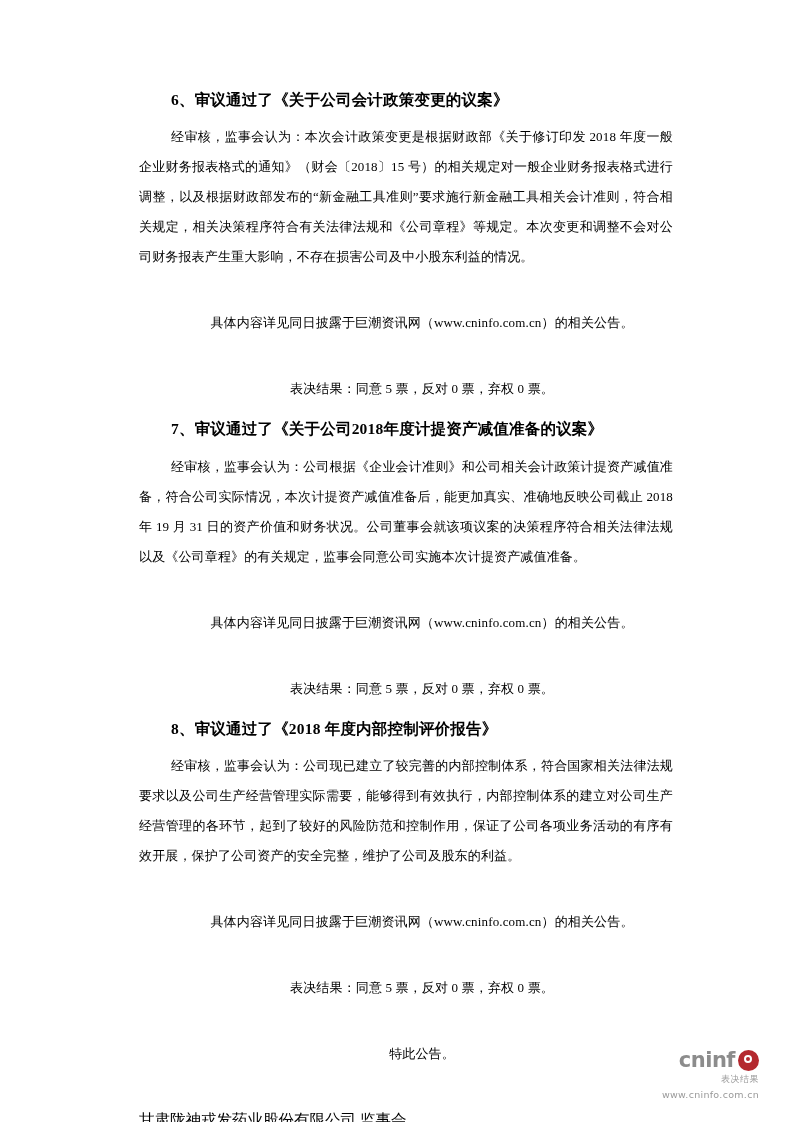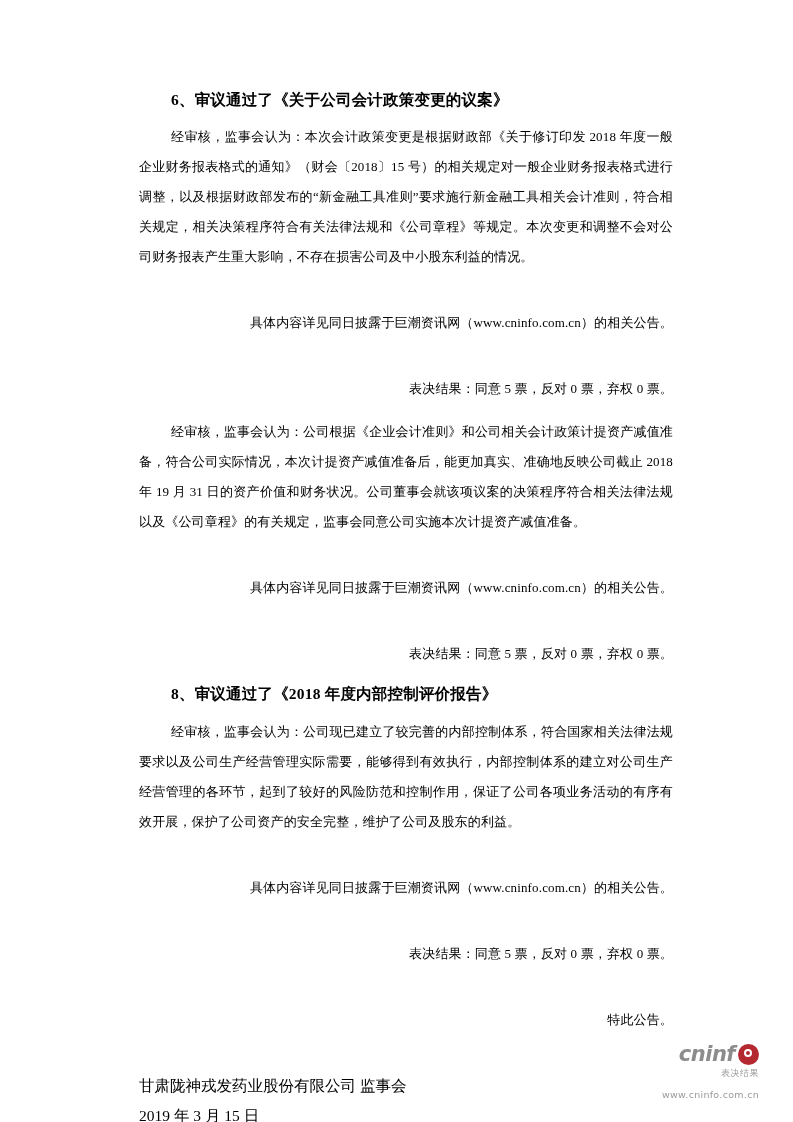--- a/index.html
+++ b/index.html
@@ -34,21 +34,21 @@
   }
   p.para {
     font-size: 13px;
     line-height: 30px;
     margin: 0 0 2px 0;
     text-indent: 32px;
     text-align: justify;
     text-justify: inter-ideograph;
     letter-spacing: 0.15px;
   }
-  p.para.tight { text-align: right; margin-top: 36px; }
+  p.para.tight { text-align: center; margin-top: 36px; }
   .blk { margin-bottom: 13px; }
   .blk:last-child { margin-bottom: 0; }
   .sign {
     margin-top: 36px;
     text-align: left;
     font-size: 15.5px;
     line-height: 30px;
     padding-right: 7px;
   }
   .sign div { margin: 0; }
@@ -63,21 +63,20 @@
     display: flex;
     align-items: center;
     justify-content: flex-end;
   }
   .logo-word {
     font-family: "DejaVu Sans", sans-serif;
     font-size: 21px;
     font-weight: bold;
     color: #8c8c8c;
     letter-spacing: -0.5px;
-    font-style: italic;
   }
   .logo-badge {
     width: 21px;
     height: 21px;
     border-radius: 50%;
     background: #b4292f;
     margin-left: 3px;
     position: relative;
   }
   .logo-badge::after {
@@ -95,37 +94,38 @@
     font-size: 9px;
     color: #9a9a9a;
     margin-top: 1px;
     letter-spacing: 0.5px;
   }
   .logo-url {
     text-align: right;
     font-family: "DejaVu Sans", sans-serif;
     font-size: 9.5px;
     color: #9a9a9a;
-    margin-top: 9px;
+    margin-top: 3px;
     letter-spacing: 0.3px;
   }
 </style>
 </head>
 <body>
 
 <div class="page">
 
   <div class="section blk">
     <h2 class="heading">6、审议通过了《关于公司会计政策变更的议案》</h2>
     <p class="para">经审核，监事会认为：本次会计政策变更是根据财政部《关于修订印发 2018 年度一般企业财务报表格式的通知》（财会〔2018〕15 号）的相关规定对一般企业财务报表格式进行调整，以及根据财政部发布的“新金融工具准则”要求施行新金融工具相关会计准则，符合相关规定，相关决策程序符合有关法律法规和《公司章程》等规定。本次变更和调整不会对公司财务报表产生重大影响，不存在损害公司及中小股东利益的情况。</p>
     <p class="para tight">具体内容详见同日披露于巨潮资讯网（www.cninfo.com.cn）的相关公告。</p>
     <p class="para tight">表决结果：同意 5 票，反对 0 票，弃权 0 票。</p>
   </div>
 
   <div class="section blk">
+    <h2 class="heading">7、审议通过了《关于公司2018年度计提资产减值准备的议案》</h2>
     <p class="para">经审核，监事会认为：公司根据《企业会计准则》和公司相关会计政策计提资产减值准备，符合公司实际情况，本次计提资产减值准备后，能更加真实、准确地反映公司截止 2018 年 19 月 31 日的资产价值和财务状况。公司董事会就该项议案的决策程序符合相关法律法规以及《公司章程》的有关规定，监事会同意公司实施本次计提资产减值准备。</p>
     <p class="para tight">具体内容详见同日披露于巨潮资讯网（www.cninfo.com.cn）的相关公告。</p>
     <p class="para tight">表决结果：同意 5 票，反对 0 票，弃权 0 票。</p>
   </div>
 
   <div class="section blk">
     <h2 class="heading">8、审议通过了《2018 年度内部控制评价报告》</h2>
     <p class="para">经审核，监事会认为：公司现已建立了较完善的内部控制体系，符合国家相关法律法规要求以及公司生产经营管理实际需要，能够得到有效执行，内部控制体系的建立对公司生产经营管理的各环节，起到了较好的风险防范和控制作用，保证了公司各项业务活动的有序有效开展，保护了公司资产的安全完整，维护了公司及股东的利益。</p>
     <p class="para tight">具体内容详见同日披露于巨潮资讯网（www.cninfo.com.cn）的相关公告。</p>
     <p class="para tight">表决结果：同意 5 票，反对 0 票，弃权 0 票。</p>

